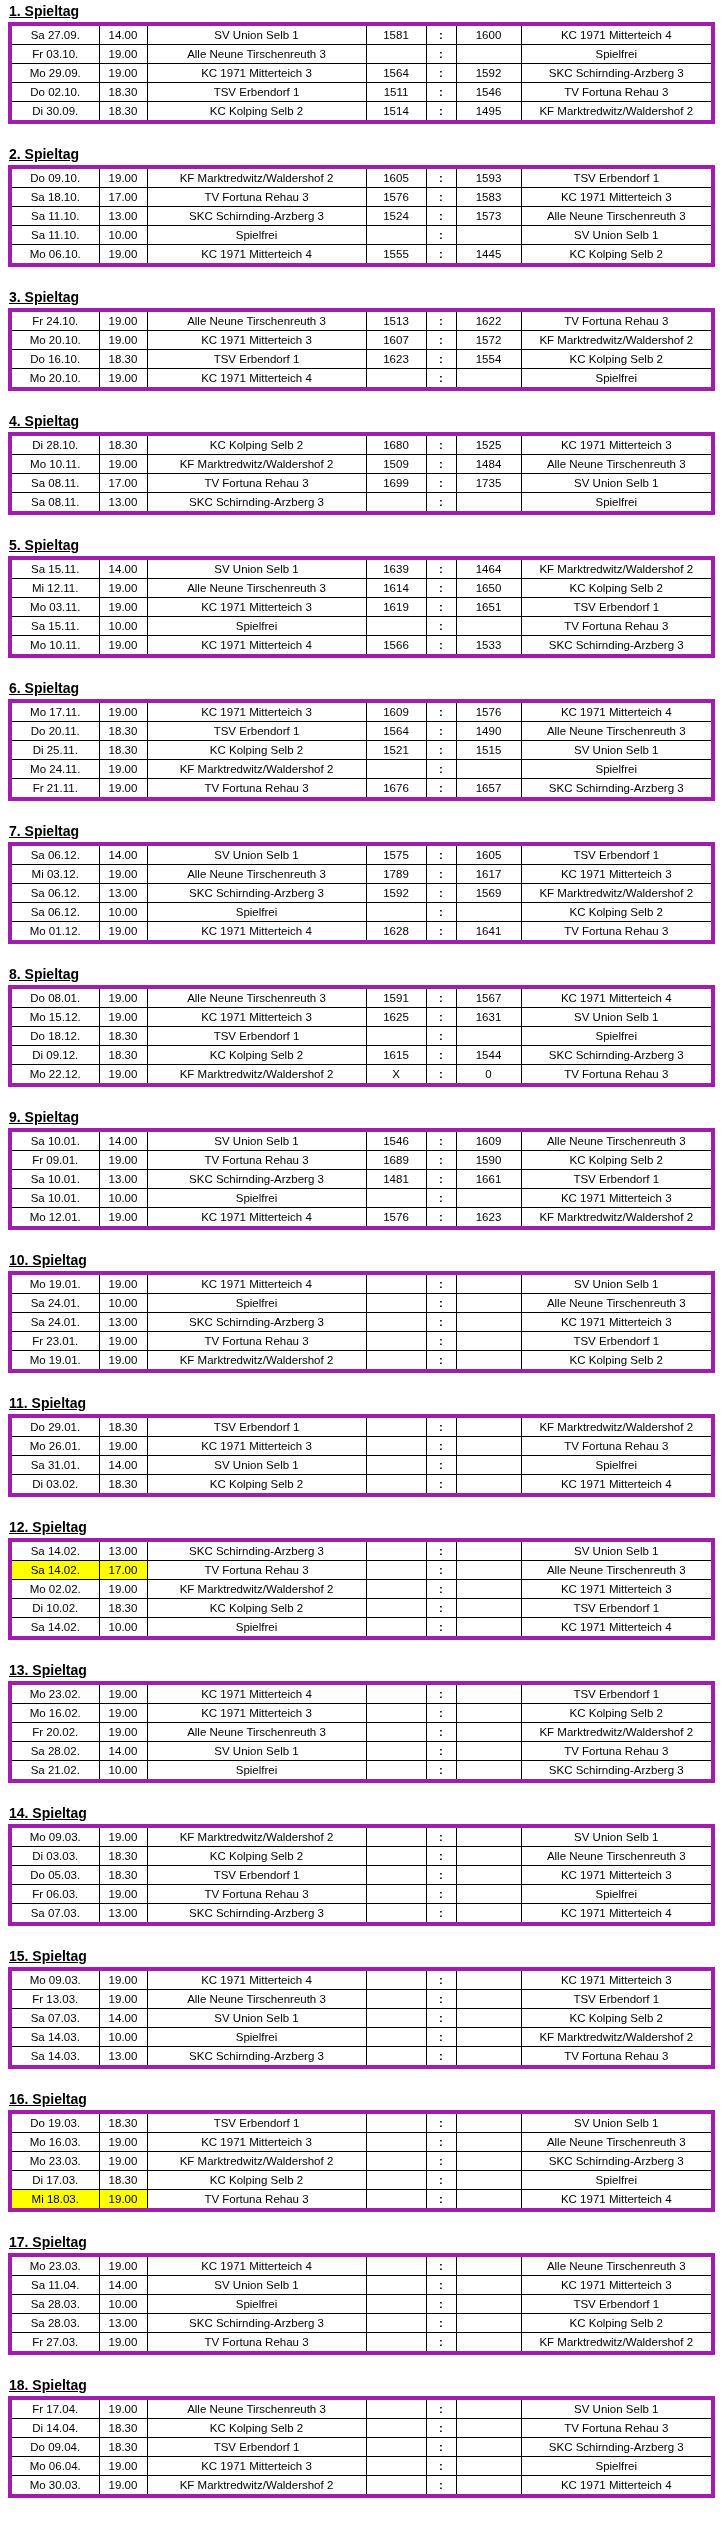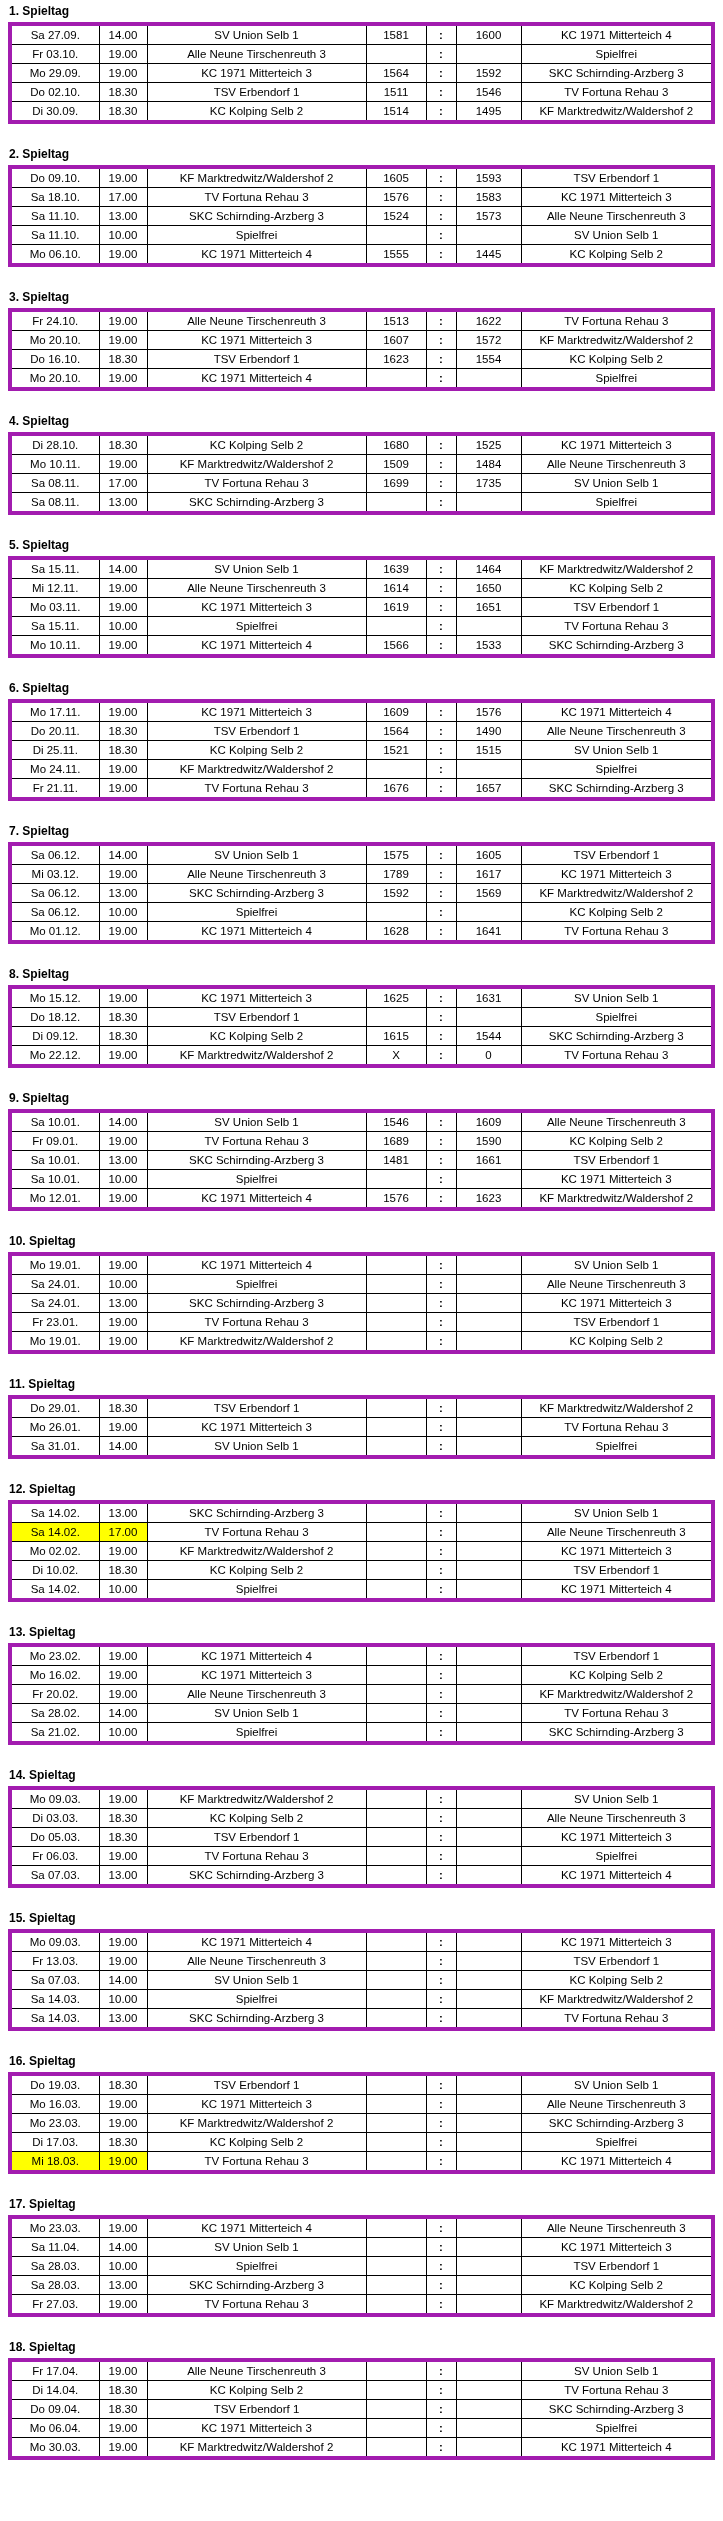--- a/index.html
+++ b/index.html
@@ -12,22 +12,23 @@
     font-family: "Liberation Sans", "DejaVu Sans", sans-serif;
     color: #000;
   }
   #schedule {
     padding: 4px 8px 30px 8px;
   }
   .section {
     margin-bottom: 23px;
   }
   .section-title {
-    font-size: 12px;
+    font-size: 14px;
     font-weight: bold;
+    text-decoration: underline;
     margin: 0 0 3px 1px;
     line-height: 15px;
   }
   table.matchtable {
     border-collapse: collapse;
     table-layout: fixed;
     width: 703px;
     border: 4px solid #a21caf;
   }
   col.c-date  { width: 89px; }
@@ -509,20 +510,29 @@
       <colgroup>
         <col class="c-date">
           <col class="c-time">
           <col class="c-home">
         <col class="c-s1">
           <col class="c-sep">
           <col class="c-s2">
           <col class="c-away">
       </colgroup>
       <tbody>
+  <tr>
+    <td>Do 08.01.</td>
+    <td>19.00</td>
+    <td>Alle Neune Tirschenreuth 3</td>
+    <td>1591</td>
+    <td class="sep-cell">:</td>
+    <td>1567</td>
+    <td>KC 1971 Mitterteich 4</td>
+  </tr>
 
   <tr>
     <td>Mo 15.12.</td>
     <td>19.00</td>
     <td>KC 1971 Mitterteich 3</td>
     <td>1625</td>
     <td class="sep-cell">:</td>
     <td>1631</td>
     <td>SV Union Selb 1</td>
   </tr>
@@ -729,20 +739,29 @@
   <tr>
     <td>Sa 31.01.</td>
     <td>14.00</td>
     <td>SV Union Selb 1</td>
     <td></td>
     <td class="sep-cell">:</td>
     <td></td>
     <td>Spielfrei</td>
   </tr>
 
+  <tr>
+    <td>Di 03.02.</td>
+    <td>18.30</td>
+    <td>KC Kolping Selb 2</td>
+    <td></td>
+    <td class="sep-cell">:</td>
+    <td></td>
+    <td>KC 1971 Mitterteich 4</td>
+  </tr>
 </tbody>
     </table>
   </div>
 
   <div class="section">
     <div class="section-title">12. Spieltag</div>
     <table class="matchtable">
       <colgroup>
         <col class="c-date">
           <col class="c-time">

